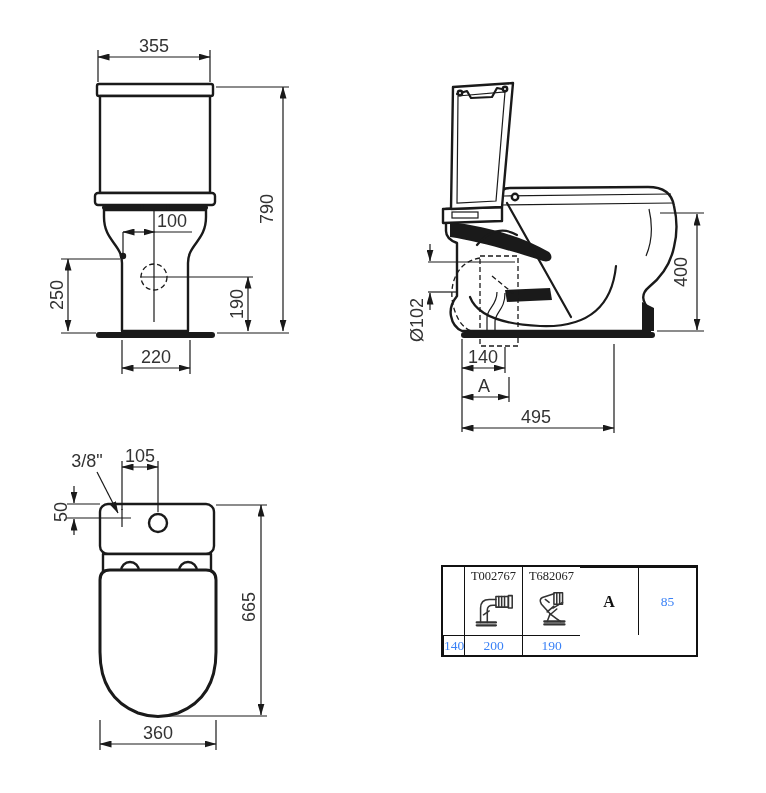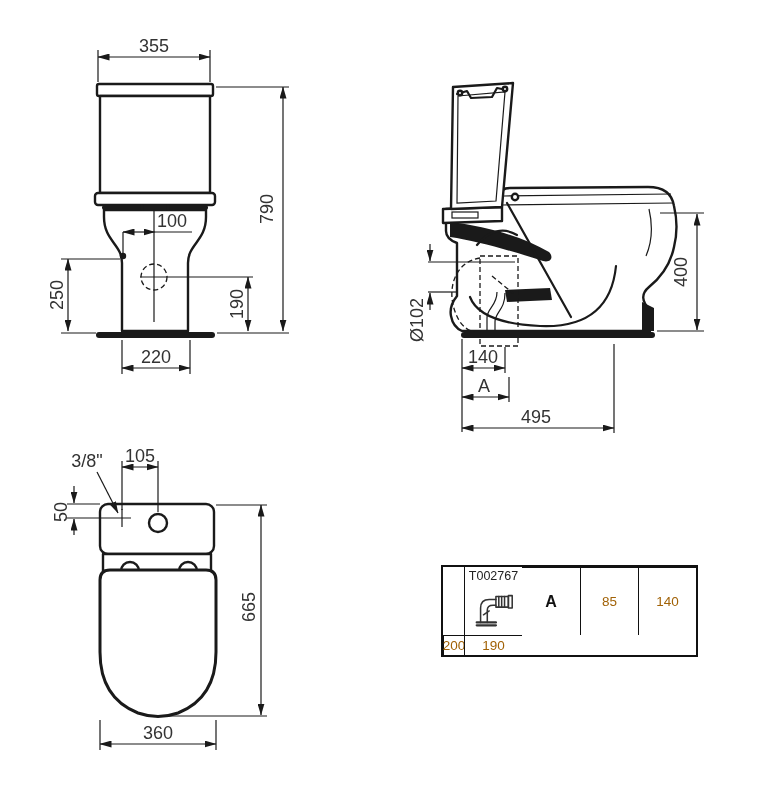--- a/index.html
+++ b/index.html
@@ -11,27 +11,27 @@
   .ol3{fill:#fff;stroke:#1a1a1a;stroke-width:3;stroke-linejoin:round;}
   .ln{fill:none;stroke:#1a1a1a;stroke-width:2.2;stroke-linejoin:round;stroke-linecap:round;}
   .th{fill:none;stroke:#1a1a1a;stroke-width:1.2;}
   .dim{fill:none;stroke:#1a1a1a;stroke-width:1.2;}
   .blk{fill:#1a1a1a;stroke:none;}
   .dsh{fill:none;stroke:#1a1a1a;stroke-width:1.3;stroke-dasharray:5 3;}
   text.dimtxt{font-family:"Liberation Sans",sans-serif;font-size:18px;fill:#333;}
   
   .conn-table{position:absolute;left:441px;top:565px;width:257px;height:92px;
       border:2.5px solid #111;box-sizing:border-box;background:#fff;
-      display:grid;grid-template-columns:21px 1fr 1fr 1fr 1fr;grid-template-rows:1fr 20px;}
+      display:grid;grid-template-columns:21px 1fr 1fr 1fr 1fr;grid-template-rows:1fr 20px;font-family:Liberation Serif, serif;}
   .ct-cell{display:flex;align-items:center;justify-content:center;min-width:0;min-height:0;}
   .ct-top{border-left:1.5px solid #111;flex-direction:column;justify-content:flex-start;padding-top:1px;}
   .ct-corner{border-left:none;}
   .ct-part{font-size:12.5px;color:#222;line-height:16px;white-space:nowrap;}
   .ct-icon{flex:1;display:flex;align-items:center;justify-content:center;}
-  .ct-val{border-top:1.5px solid #111;border-left:1.5px solid #111;font-size:13.5px;color:#a16207;}
+  .ct-val{border-top:1.5px solid #111;border-left:1.5px solid #111;font-size:13.5px;color:#3b82f6;}
   .ct-a{border-top:1.5px solid #111;font-weight:bold;font-size:16px;color:#111;}
   .icn{stroke:#333;fill:none;stroke-width:1.6;stroke-linejoin:round;stroke-linecap:round;}
   .icnf{stroke:#333;fill:none;stroke-width:2.4;stroke-linecap:round;}
 </style>
 </head>
 <body>
 
 <div class="canvas">
 
 <svg class="drawing" width="766" height="793" viewBox="0 0 766 793">
@@ -186,20 +186,35 @@
         <path class="icn" d="M17,33 V20 Q17,15 23,15 L26,15"></path>
         <rect class="icn" x="26" y="6" width="13" height="11"></rect>
         <path class="icn" d="M29,6 V17 M32,6 V17 M35,6 V17"></path>
         <rect class="icn" x="39" y="5" width="4" height="13"></rect>
         <line class="icn" x1="13" y1="25" x2="19" y2="21"></line>
       </svg>
     </span>
   </div>
 
 
+  <div class="ct-cell ct-top">
+    <span class="ct-part">T682067</span>
+    <span class="ct-icon">
+      <svg width="46" height="44" viewBox="0 0 48 40">
+        <rect class="icn" x="26" y="2" width="9" height="12"></rect>
+        <path class="icn" d="M29,2 V14 M32,2 V14"></path>
+        <path class="icn" d="M26,3 L14,7 Q10,9 13,14 L22,24 L30,30"></path>
+        <path class="icn" d="M35,12 L25,18"></path>
+        <path class="icn" d="M19,22 L26,16 M22,25 L29,19"></path>
+        <path class="icnf" d="M16,32 H37 M16,35 H37"></path>
+        <path class="icn" d="M22,24 L19,32 M30,30 L33,32"></path>
+        <line class="icn" x1="17" y1="9" x2="21" y2="12"></line>
+      </svg>
+    </span>
+  </div>
 
 
   <div class="ct-cell ct-a">A</div>
   <div class="ct-cell ct-val">85</div>
   <div class="ct-cell ct-val">140</div>
   <div class="ct-cell ct-val">200</div>
   <div class="ct-cell ct-val">190</div>
 </div>
 
 </div>

